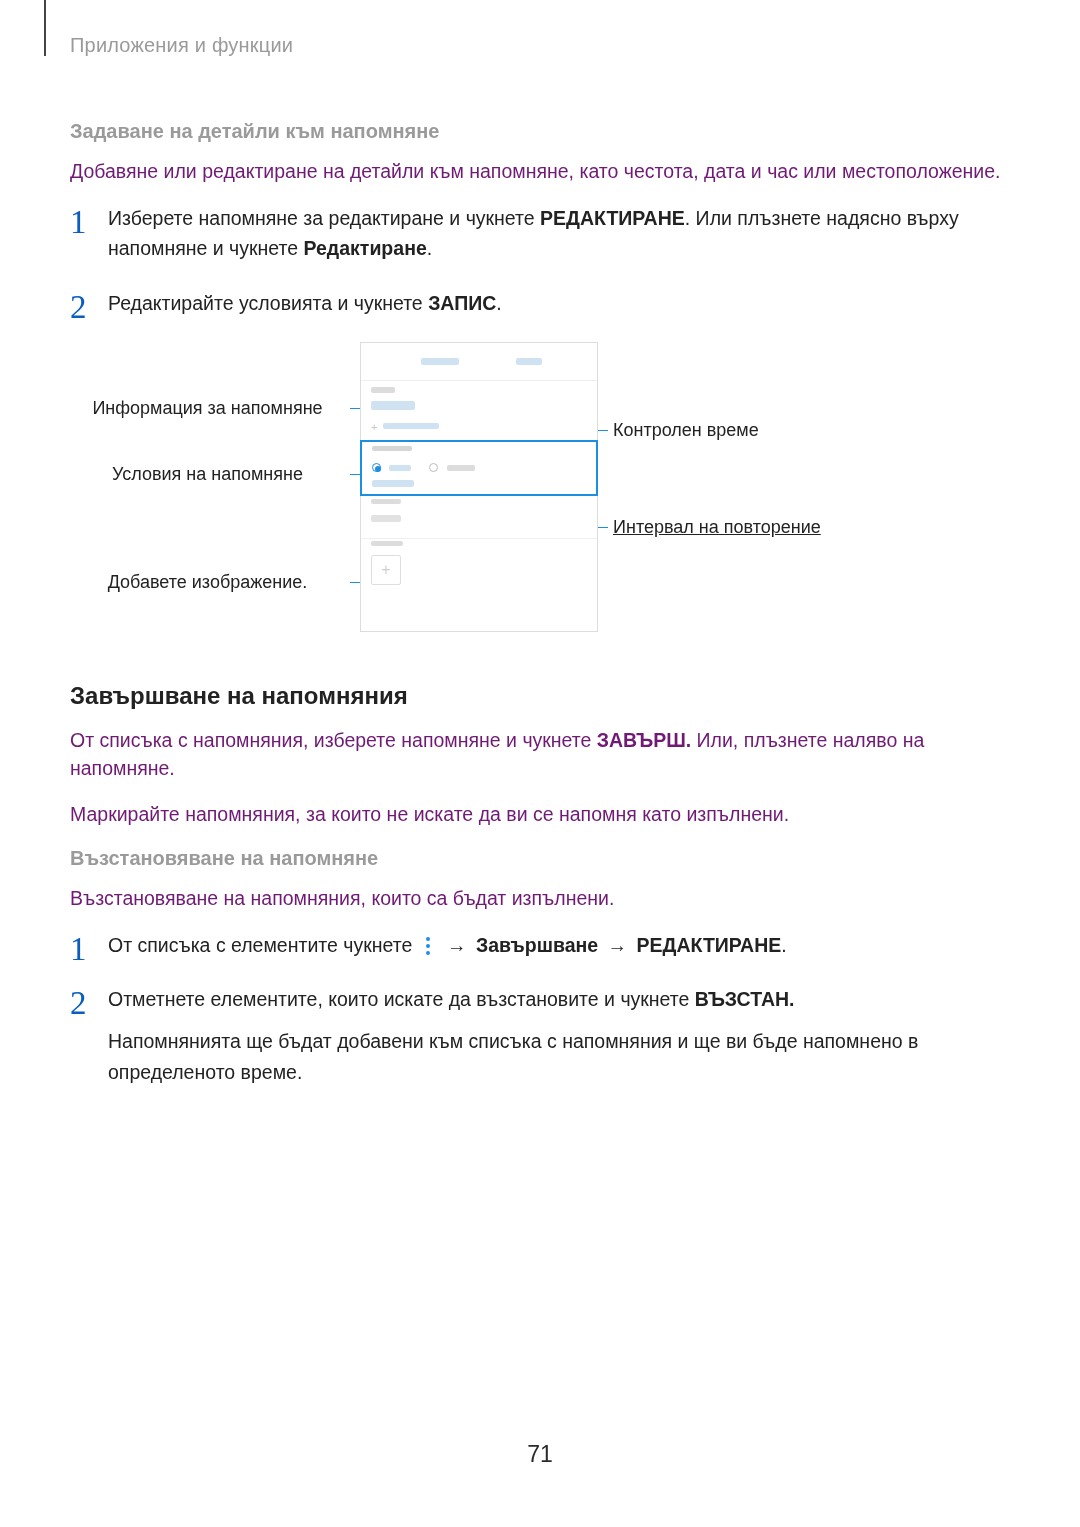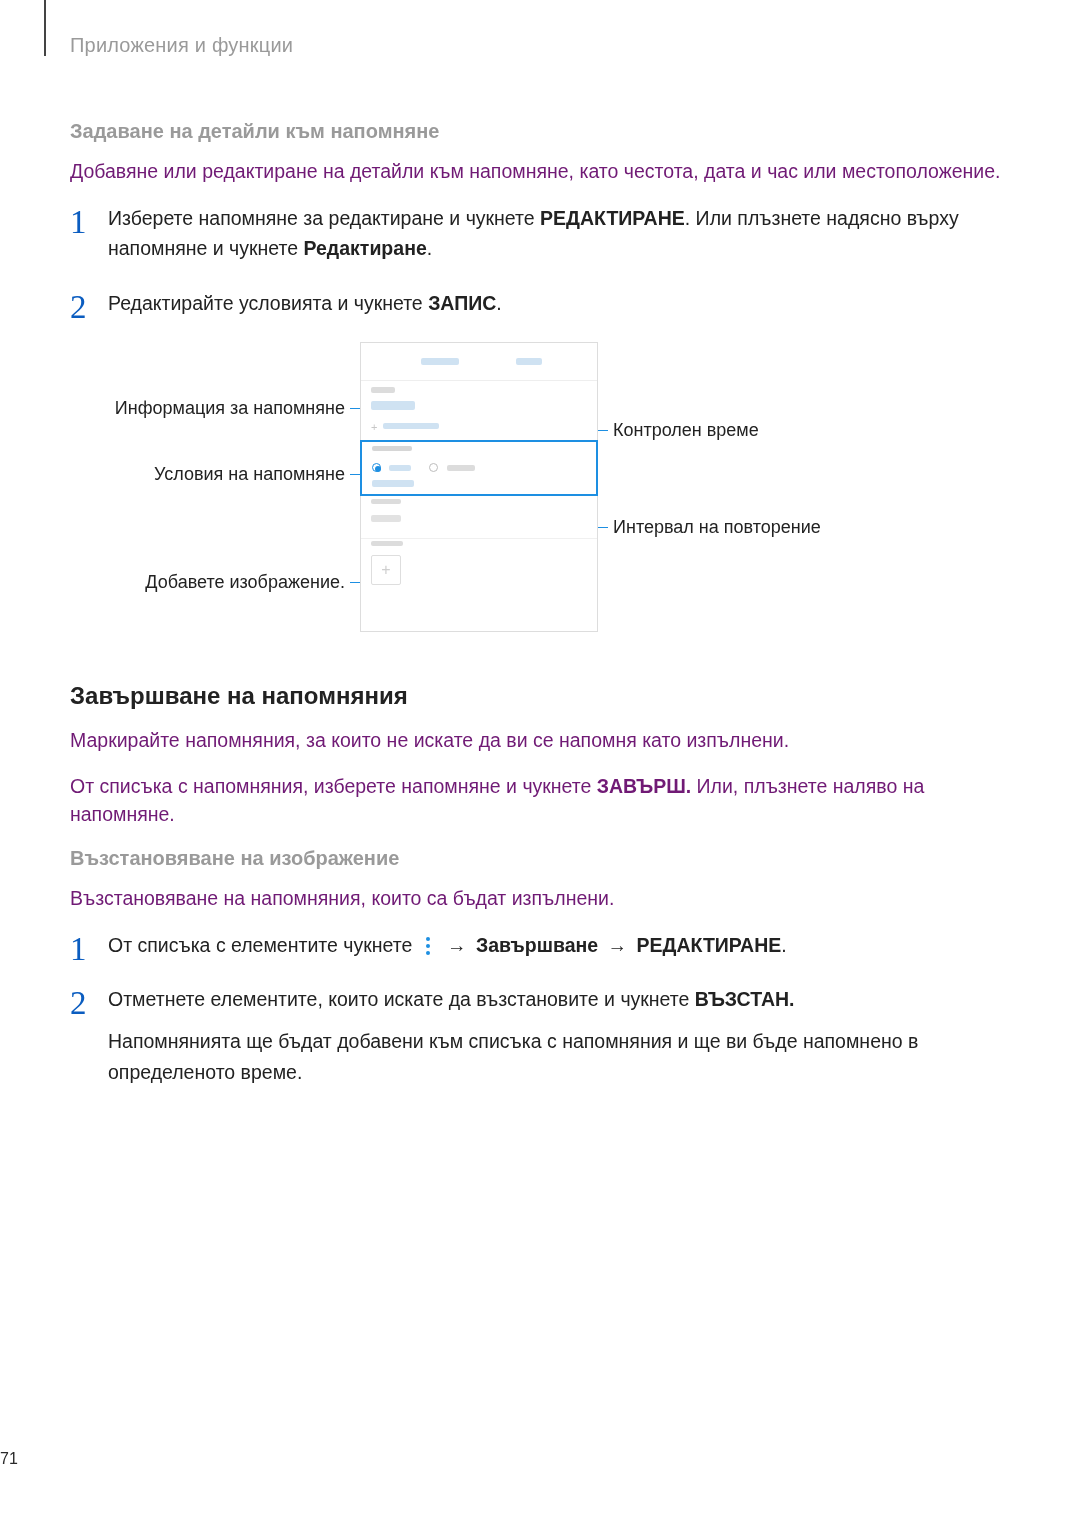--- a/index.html
+++ b/index.html
@@ -10,41 +10,41 @@
   .header-text { font-size: 20px; color: #9a9a9a; letter-spacing: 0.2px; }
   .sub-heading { font-size: 20px; color: #9a9a9a; font-weight: bold; margin-bottom: 14px; }
   .body-text { font-size: 19.5px; color: #701a75; line-height: 1.45; margin-bottom: 18px; }
   .ol { list-style: none; padding: 0; margin: 0 0 24px 0; }
   .ol > li { position: relative; padding-left: 38px; margin-bottom: 24px; font-size: 19.5px; line-height: 1.55; }
   .ol > li .num { position: absolute; left: 0; top: -8px; font-family: Georgia, 'Times New Roman', serif; font-size: 33px; color: #0b5dc0; font-weight: 500; }
   .ol > li .num.top-align { top: -6px; }
   b.inline { font-weight: bold; }
   .figure-wrap { position: relative; width: 940px; height: 300px; margin: 0 auto 40px auto; }
   .callout { position: absolute; font-size: 18px; color: #222; white-space: nowrap; }
-  .callout.left { text-align: right; }
+  .callout.left { text-align: center; }
   .line { position: absolute; background: #1d8fe2; }
   .mock { position: absolute; left: 290px; top: 0; width: 238px; height: 290px; border: 1px solid #ddd; background: #fff; }
   .mock-top { height: 38px; border-bottom: 1px solid #eee; position: relative; }
   .blur { position: absolute; background: #cfe2f2; border-radius: 2px; }
   .blur.g { background: #dcdcdc; }
   .mock-sec { border-bottom: 1px solid #f0f0f0; padding: 7px 10px 9px 10px; position: relative; }
   .mock-sec.noborder { border-bottom: none; }
   .radio { display: inline-block; width: 9px; height: 9px; border: 1.5px solid #1d8fe2; border-radius: 50%; vertical-align: middle; margin-right: 4px; position: relative; }
   .radio.sel::after { content: ""; position: absolute; left: 1.5px; top: 1.5px; width: 6px; height: 6px; background: #1d8fe2; border-radius: 50%; }
   .radio.unsel { border-color: #bdbdbd; }
   .plus-box { width: 30px; height: 30px; border: 1px solid #dedede; color: #cfcfcf; font-size: 16px; text-align: center; line-height: 28px; border-radius: 2px; }
   .mock-highlight { border: 2px solid #1d8fe2; margin: -1px; }
   .h2 { font-size: 24px; font-weight: bold; color: #222; margin-bottom: 16px; margin-top: 26px; }
   .dots-icon { display: inline-block; width: 14px; height: 18px; vertical-align: -3px; margin: 0 3px; position: relative; }
   .dots-icon span { position: absolute; left: 5px; width: 4px; height: 4px; background: #1d8fe2; border-radius: 50%; }
   .dots-icon span:nth-child(1){ top: 0; }
   .dots-icon span:nth-child(2){ top: 7px; }
   .dots-icon span:nth-child(3){ top: 14px; }
   .arrow { margin: 0 4px; }
-  .pgnum { position: absolute; left: 0; right: 0; bottom: 52px; text-align: left; font-size: 16px; color: #2a2a2a; }
+  .pgnum { position: absolute; left: 0; right: 0; bottom: 52px; text-align: center; font-size: 23px; color: #2a2a2a; }
 </style>
 </head>
 <body>
 
 <div class="page">
 
   <div class="header-region">
     <div class="header-rule"></div>
     <div class="header-text">Приложения и функции</div>
   </div>
@@ -71,21 +71,21 @@
     <div class="callout left" style="left:0; top:122px; width:275px;">Условия на напомняне</div>
     <div class="line" style="left:280px; top:132px; width:20px; height:1.5px;"></div>
 
     <div class="callout left" style="left:0; top:230px; width:275px;">Добавете изображение.</div>
     <div class="line" style="left:280px; top:240px; width:20px; height:1.5px;"></div>
 
     <div class="line" style="left:518px; top:88px; width:20px; height:1.5px;"></div>
     <div class="callout" style="left:543px; top:78px;">Контролен време</div>
 
     <div class="line" style="left:518px; top:185px; width:20px; height:1.5px;"></div>
-    <div class="callout" style="left:543px; top:175px;">Интервал на повторение</div>
+    <div class="callout" style="left:543px; top:175px;text-decoration:underline;">Интервал на повторение</div>
 
     <div class="mock">
       <div class="mock-top">
         <div class="blur" style="left:60px; top:15px; width:38px; height:7px;"></div>
         <div class="blur" style="left:155px; top:15px; width:26px; height:7px;"></div>
       </div>
       <div class="mock-sec" style="height:60px;">
         <div class="blur g" style="left:10px; top:6px; width:24px; height:6px;"></div>
         <div class="blur" style="left:10px; top:20px; width:44px; height:9px;"></div>
         <div style="position:absolute; left:10px; top:40px; color:#c7c7c7; font-size:11px;">+</div>
@@ -107,26 +107,26 @@
         <div class="blur g" style="left:10px; top:20px; width:30px; height:7px; background:#e2e2e2;"></div>
       </div>
       <div class="mock-sec noborder" style="height:60px;">
         <div class="blur g" style="left:10px; top:2px; width:32px; height:5px;"></div>
         <div class="plus-box" style="position:absolute; left:10px; top:16px;">+</div>
       </div>
     </div>
   </div>
 
   <div class="h2">Завършване на напомняния</div>
-  <p class="body-text">Маркирайте напомняния, за които не искате да ви се напомня като изпълнени.</p>
   <p class="body-text">
     <span>От списъка с напомняния, изберете напомняне и чукнете </span><b class="inline">ЗАВЪРШ.</b><span> Или, плъзнете наляво на напомняне.</span>
   </p>
+  <p class="body-text">Маркирайте напомняния, за които не искате да ви се напомня като изпълнени.</p>
 
-  <div class="sub-heading" style="margin-top:10px;">Възстановяване на изображение</div>
+  <div class="sub-heading" style="margin-top:10px;">Възстановяване на напомняне</div>
   <p class="body-text">Възстановяване на напомняния, които са бъдат изпълнени.</p>
 
   <ol class="ol">
     <li>
       <span class="num top-align">1</span>
       <span>От списъка с елементите чукнете </span><span class="dots-icon"><span></span><span></span><span></span></span><span class="arrow"> → </span><b class="inline">Завършване</b><span class="arrow"> → </span><b class="inline">РЕДАКТИРАНЕ</b><span>.</span>
     </li>
     <li>
       <span class="num top-align">2</span>
       <span>Отметнете елементите, които искате да възстановите и чукнете </span><b class="inline">ВЪЗСТАН.</b>

